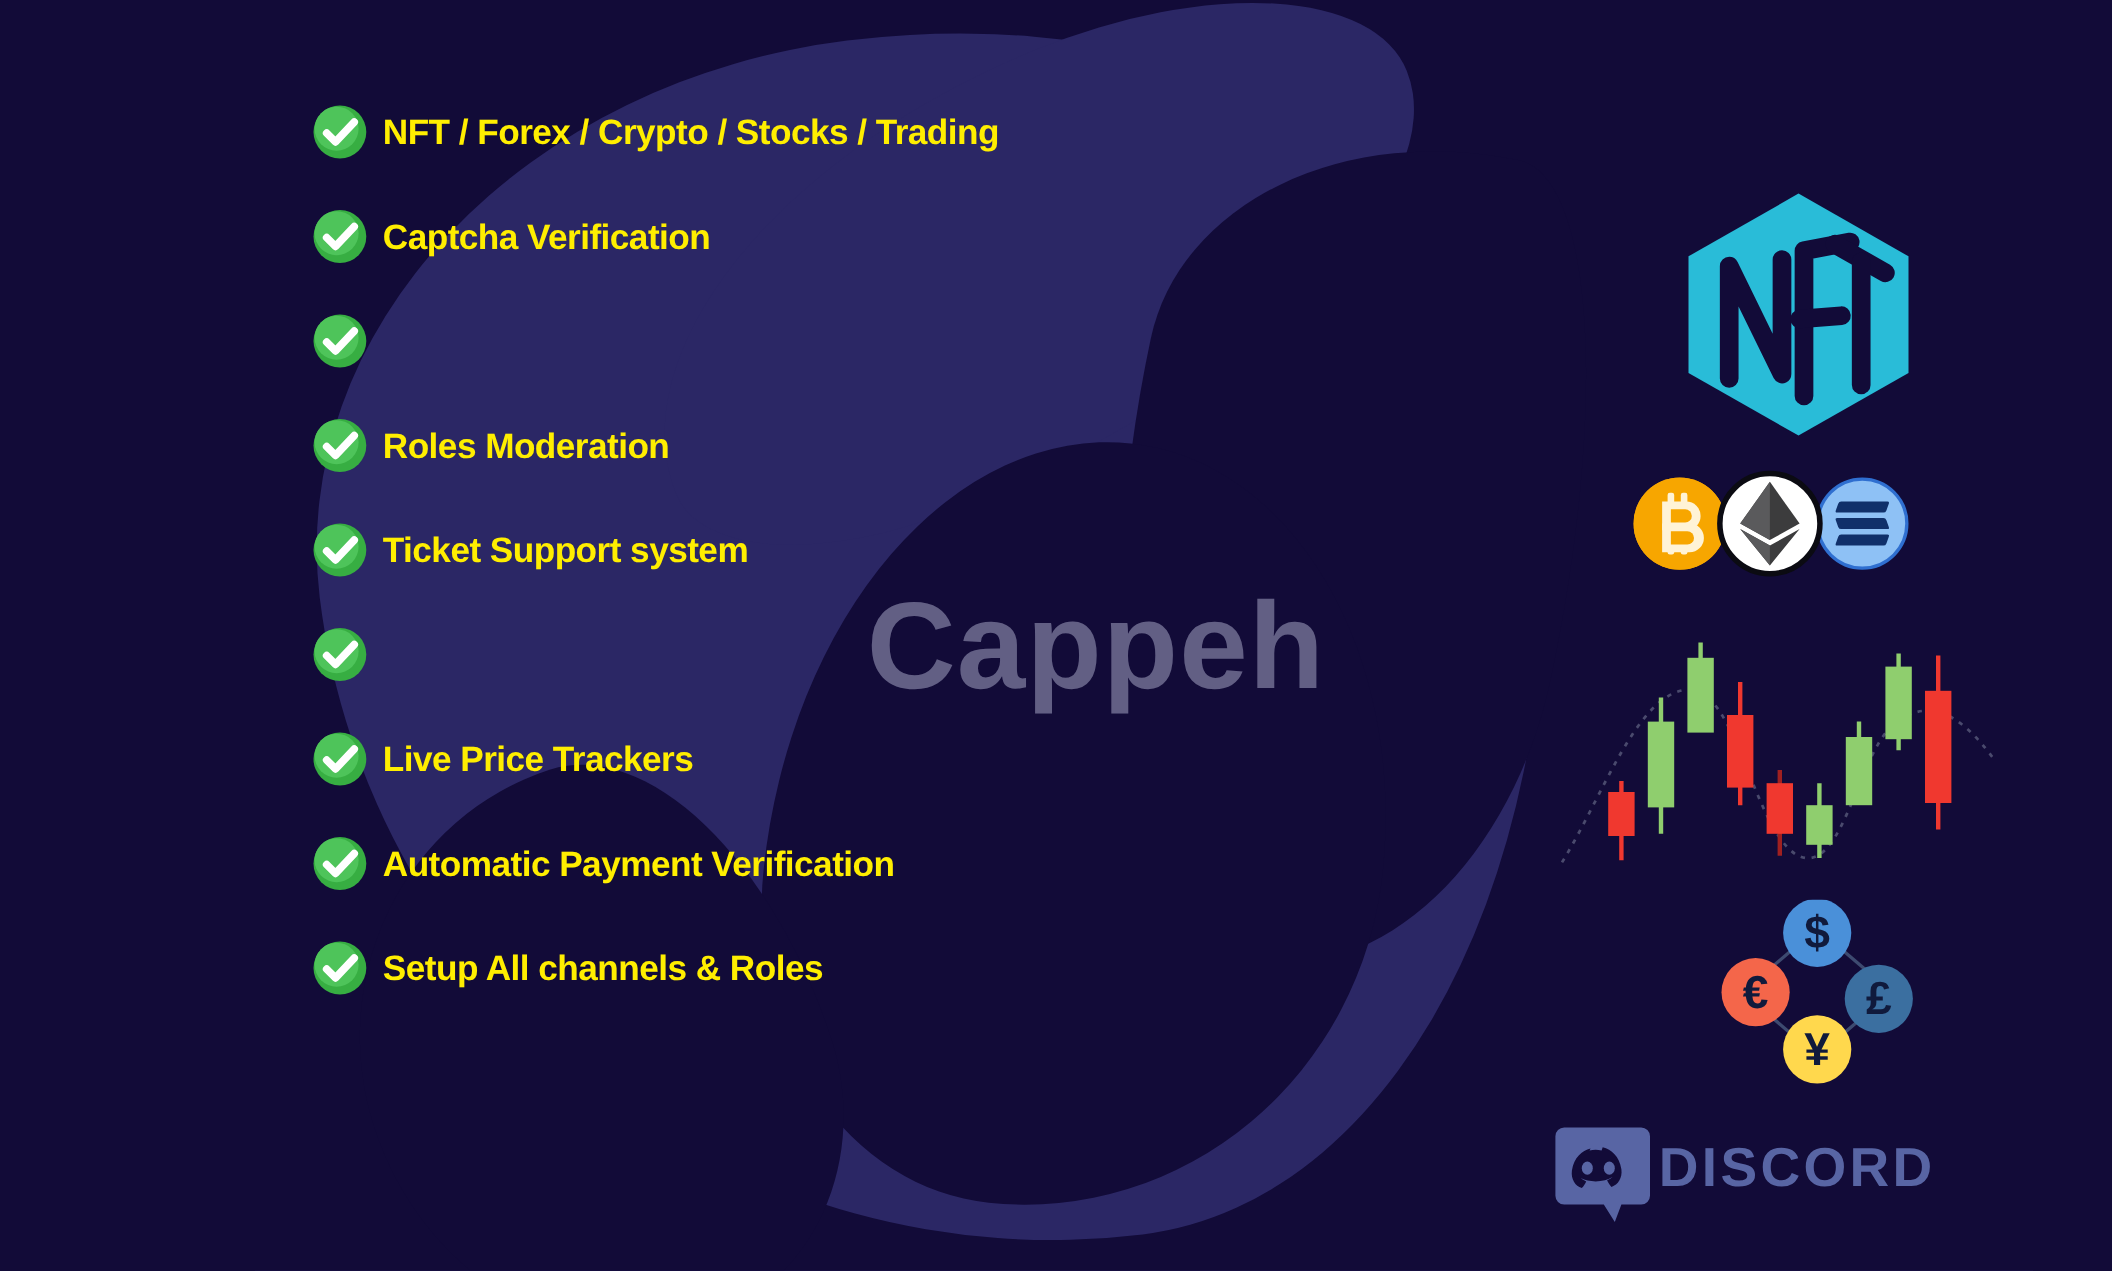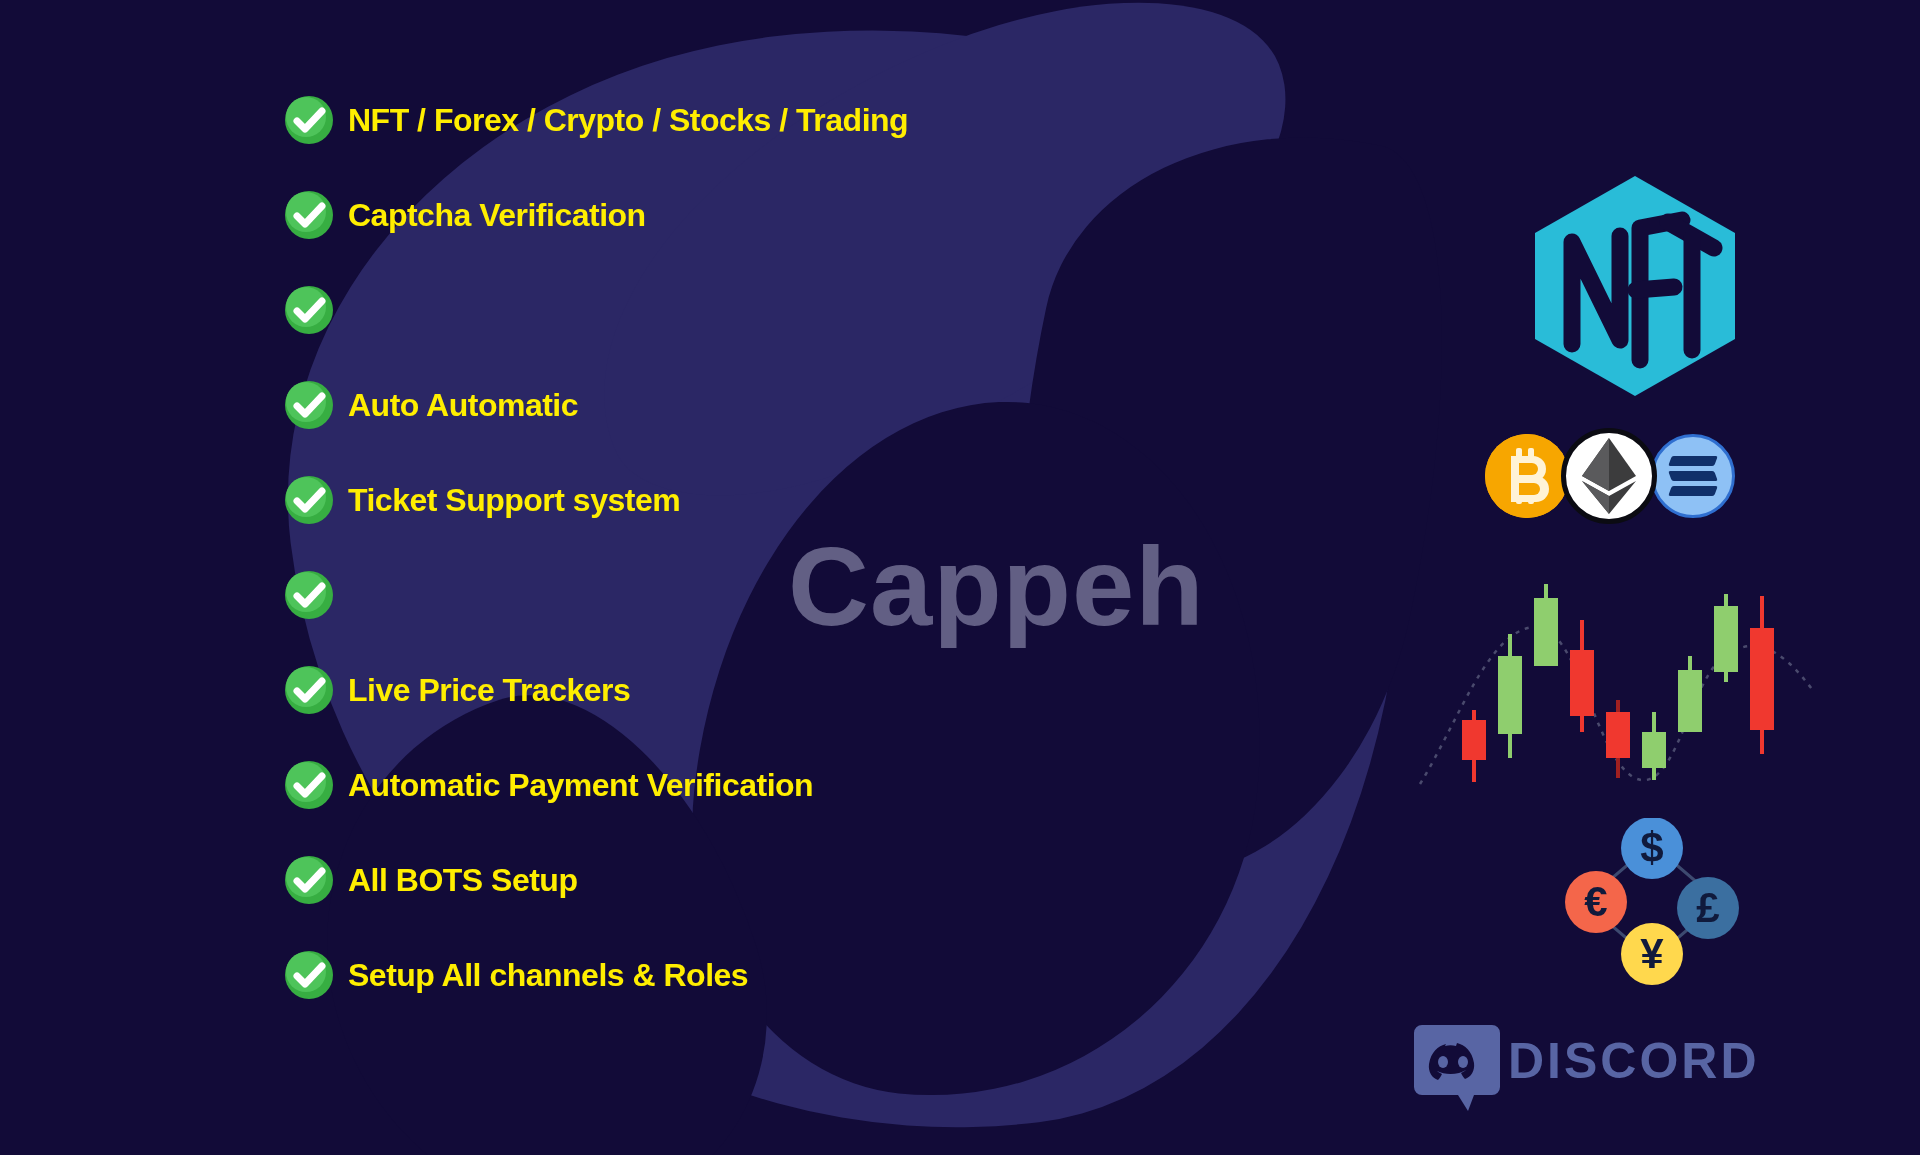--- a/index.html
+++ b/index.html
@@ -170,21 +170,21 @@
     </div>
 
     <div class="feature-row">
       <span class="check-icon">
         <svg viewBox="0 0 50 50">
             <circle cx="25" cy="25" r="24" fill="#37ae42"></circle>
             <circle cx="22" cy="22" r="20" fill="#4ec45a"></circle>
             <path d="M13 26 L21 34 L38 16" stroke="#ffffff" stroke-width="7" stroke-linecap="round" stroke-linejoin="round" fill="none"></path>
           </svg>
       </span>
-      <span class="feature-label">Auto Automatic</span>
+      <span class="feature-label">Roles Moderation</span>
     </div>
 
     <div class="feature-row">
       <span class="check-icon">
         <svg viewBox="0 0 50 50">
             <circle cx="25" cy="25" r="24" fill="#37ae42"></circle>
             <circle cx="22" cy="22" r="20" fill="#4ec45a"></circle>
             <path d="M13 26 L21 34 L38 16" stroke="#ffffff" stroke-width="7" stroke-linecap="round" stroke-linejoin="round" fill="none"></path>
           </svg>
       </span>
@@ -216,30 +216,20 @@
       <span class="check-icon">
         <svg viewBox="0 0 50 50">
             <circle cx="25" cy="25" r="24" fill="#37ae42"></circle>
             <circle cx="22" cy="22" r="20" fill="#4ec45a"></circle>
             <path d="M13 26 L21 34 L38 16" stroke="#ffffff" stroke-width="7" stroke-linecap="round" stroke-linejoin="round" fill="none"></path>
           </svg>
       </span>
       <span class="feature-label">Automatic Payment Verification</span>
     </div>
 
-    <div class="feature-row">
-      <span class="check-icon">
-        <svg viewBox="0 0 50 50">
-            <circle cx="25" cy="25" r="24" fill="#37ae42"></circle>
-            <circle cx="22" cy="22" r="20" fill="#4ec45a"></circle>
-            <path d="M13 26 L21 34 L38 16" stroke="#ffffff" stroke-width="7" stroke-linecap="round" stroke-linejoin="round" fill="none"></path>
-          </svg>
-      </span>
-      <span class="feature-label">All BOTS Setup</span>
-    </div>
 
     <div class="feature-row">
       <span class="check-icon">
         <svg viewBox="0 0 50 50">
             <circle cx="25" cy="25" r="24" fill="#37ae42"></circle>
             <circle cx="22" cy="22" r="20" fill="#4ec45a"></circle>
             <path d="M13 26 L21 34 L38 16" stroke="#ffffff" stroke-width="7" stroke-linecap="round" stroke-linejoin="round" fill="none"></path>
           </svg>
       </span>
       <span class="feature-label">Setup All channels &amp; Roles</span>

